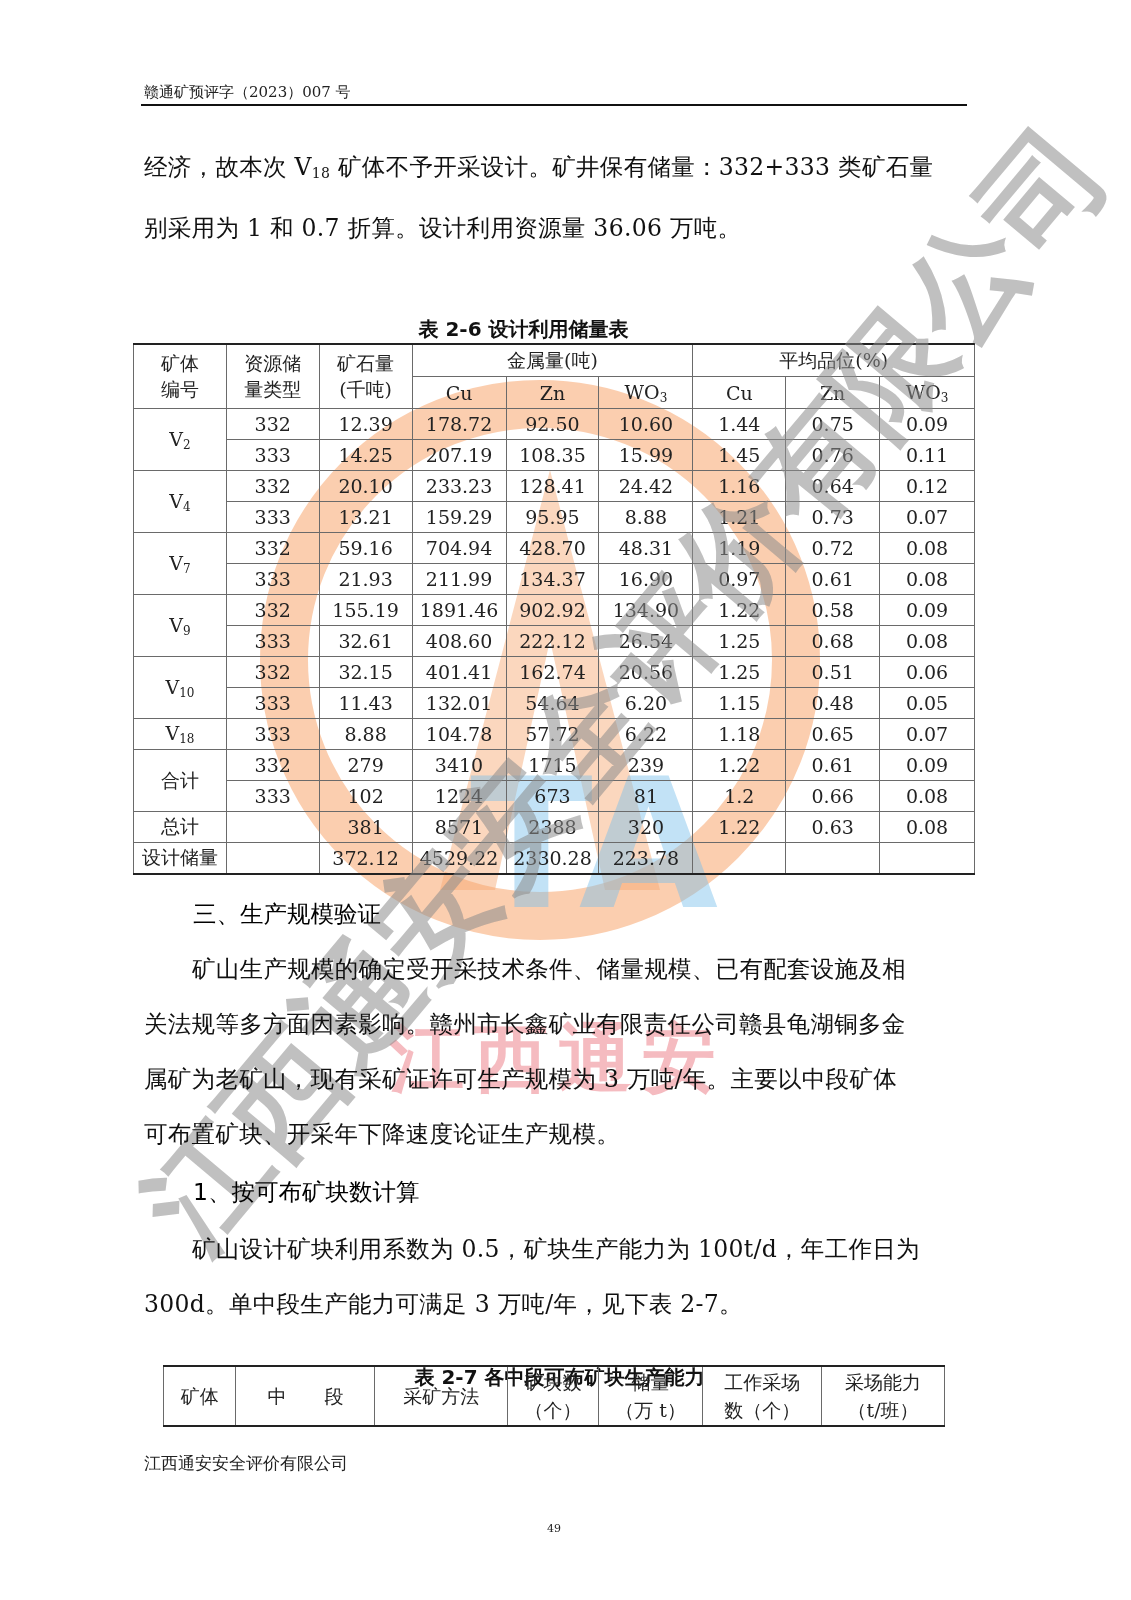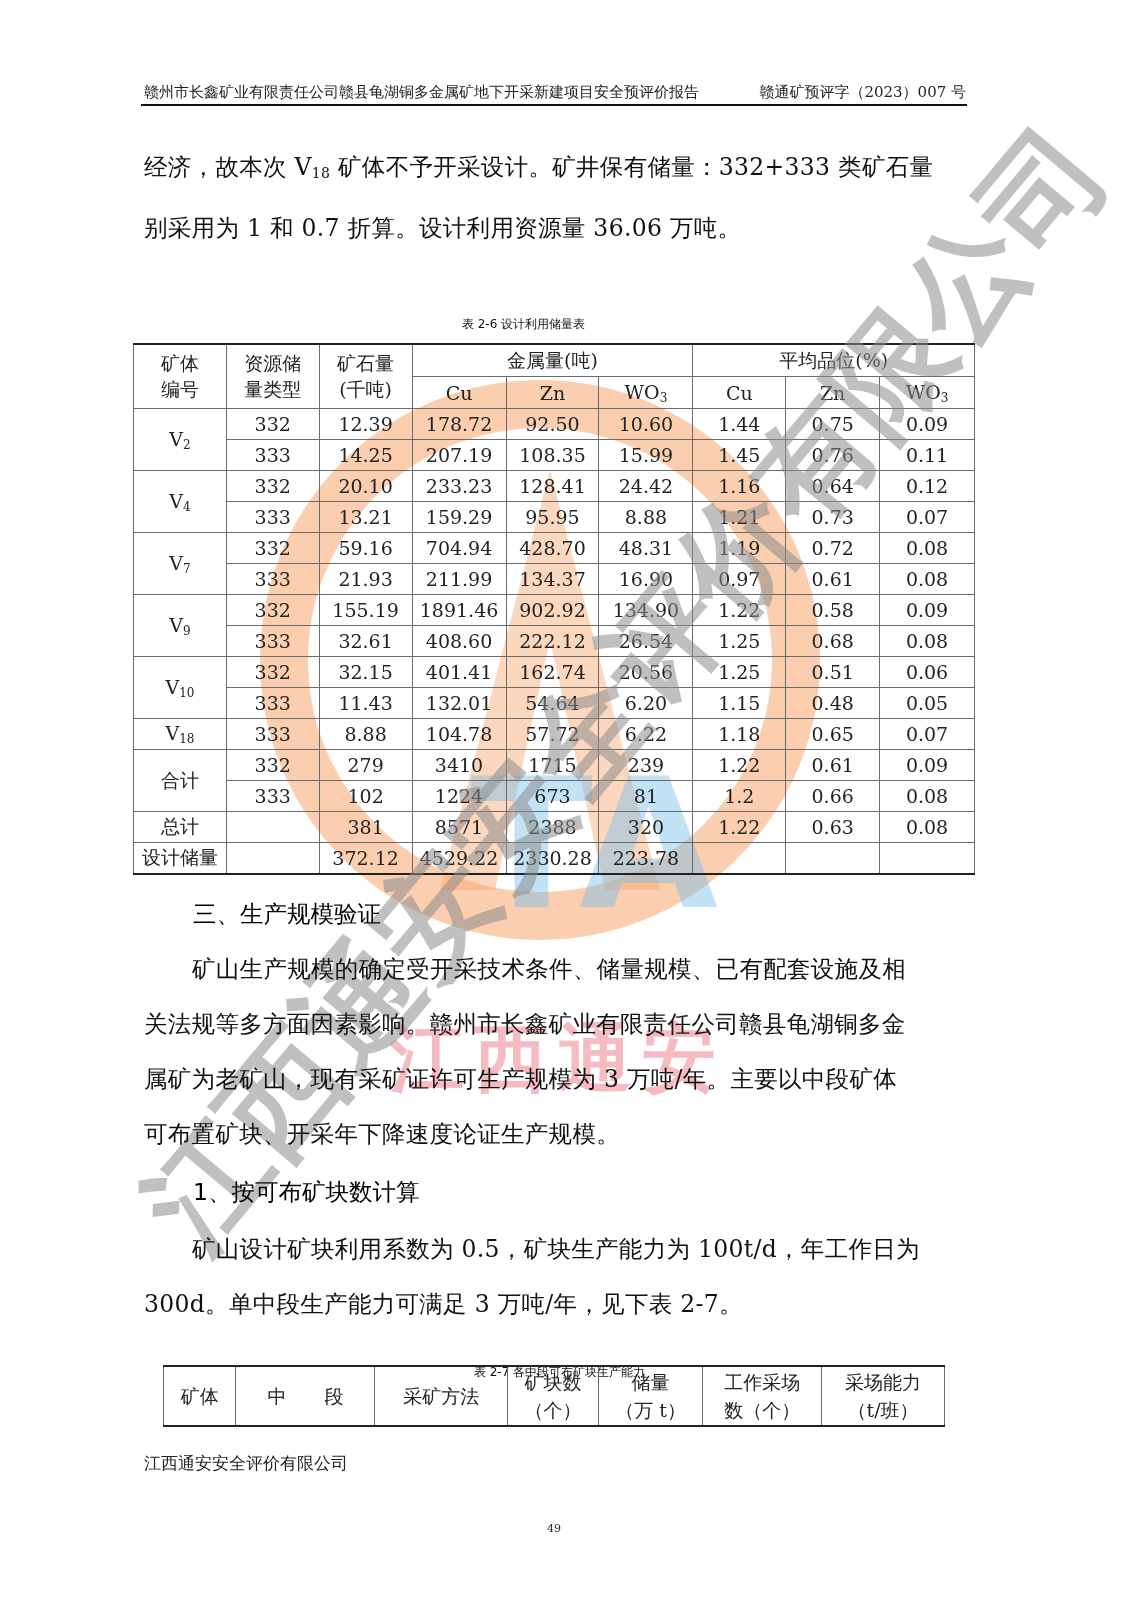--- a/index.html
+++ b/index.html
@@ -13,22 +13,22 @@
     .hdr { position: absolute; left: 144px; top: 78px; width: 822px; height: 24px;
       font-size: 15px; color: #222; display: flex; justify-content: space-between; align-items: flex-end; }
     .hdr-rule { position: absolute; left: 141px; top: 104px; width: 826px; height: 0;
       border-top: 2.5px solid #111; }
 
     .para { position: absolute; left: 144px; width: 824px; font-size: 23.5px; line-height: 55px;
       letter-spacing: 0.3px; color: #111; text-align: justify; }
     .para .sub { font-size: 14px; vertical-align: -3px; }
     .indent { text-indent: 48px; }
 
-    .caption { position: absolute; left: 0; width: 1047px; text-align: center; font-weight: normal;
-      font-size: 12px; color: #111; font-family: "DejaVu Sans", "Liberation Sans", sans-serif; }
+    .caption { position: absolute; left: 0; width: 1047px; text-align: center; font-weight: bold;
+      font-size: 20px; color: #111; font-family: "DejaVu Sans", "Liberation Sans", sans-serif; }
 
     
     table.t26 { position: absolute; left: 133px; top: 343px; width: 842px; border-collapse: collapse;
       font-size: 19px; color: #222; }
     table.t26 td { border: 1px solid #6a6a6a; text-align: center; padding: 0; height: 30px; }
     table.t26 tr.hdr1 td, table.t26 tr.hdr2 td { height: 31px; }
     table.t26 .grp-top td { border-top: 1.8px solid #222; }
     table.t26 { border-top: 2px solid #222; border-bottom: 2px solid #222; }
     .sub2 { font-size: 12px; vertical-align: -3px; }
 
@@ -62,21 +62,20 @@
 <div class="page">
 
   <div class="wm wm-ring"></div>
   <svg class="wm wm-a" viewBox="0 0 300 420">
     <path d="M150 0 L40 420 L95 420 L150 170 L205 420 L260 420 Z" fill="rgba(247,166,110,0.45)"></path>
   </svg>
   <div class="wm wm-red">江西通安</div>
   <div class="wm wm-blue">TA</div>
 
   <div class="hdr">
-    <span>赣州市长鑫矿业有限责任公司赣县龟湖铜多金属矿地下开采新建项目安全预评价报告</span>
     <span>赣通矿预评字（2023）007 号</span>
   </div>
   <div class="hdr-rule"></div>
 
   <div class="para" style="top:140px;">
     <div><span>经济，故本次 V</span><span class="sub">18</span><span> 矿体不予开采设计。矿井保有储量：332+333 类矿石量</span></div>
     <div>别采用为 1 和 0.7 折算。设计利用资源量 36.06 万吨。</div>
   </div>
 
   <div class="caption" style="top:316px;">表 2-6 设计利用储量表</div>

